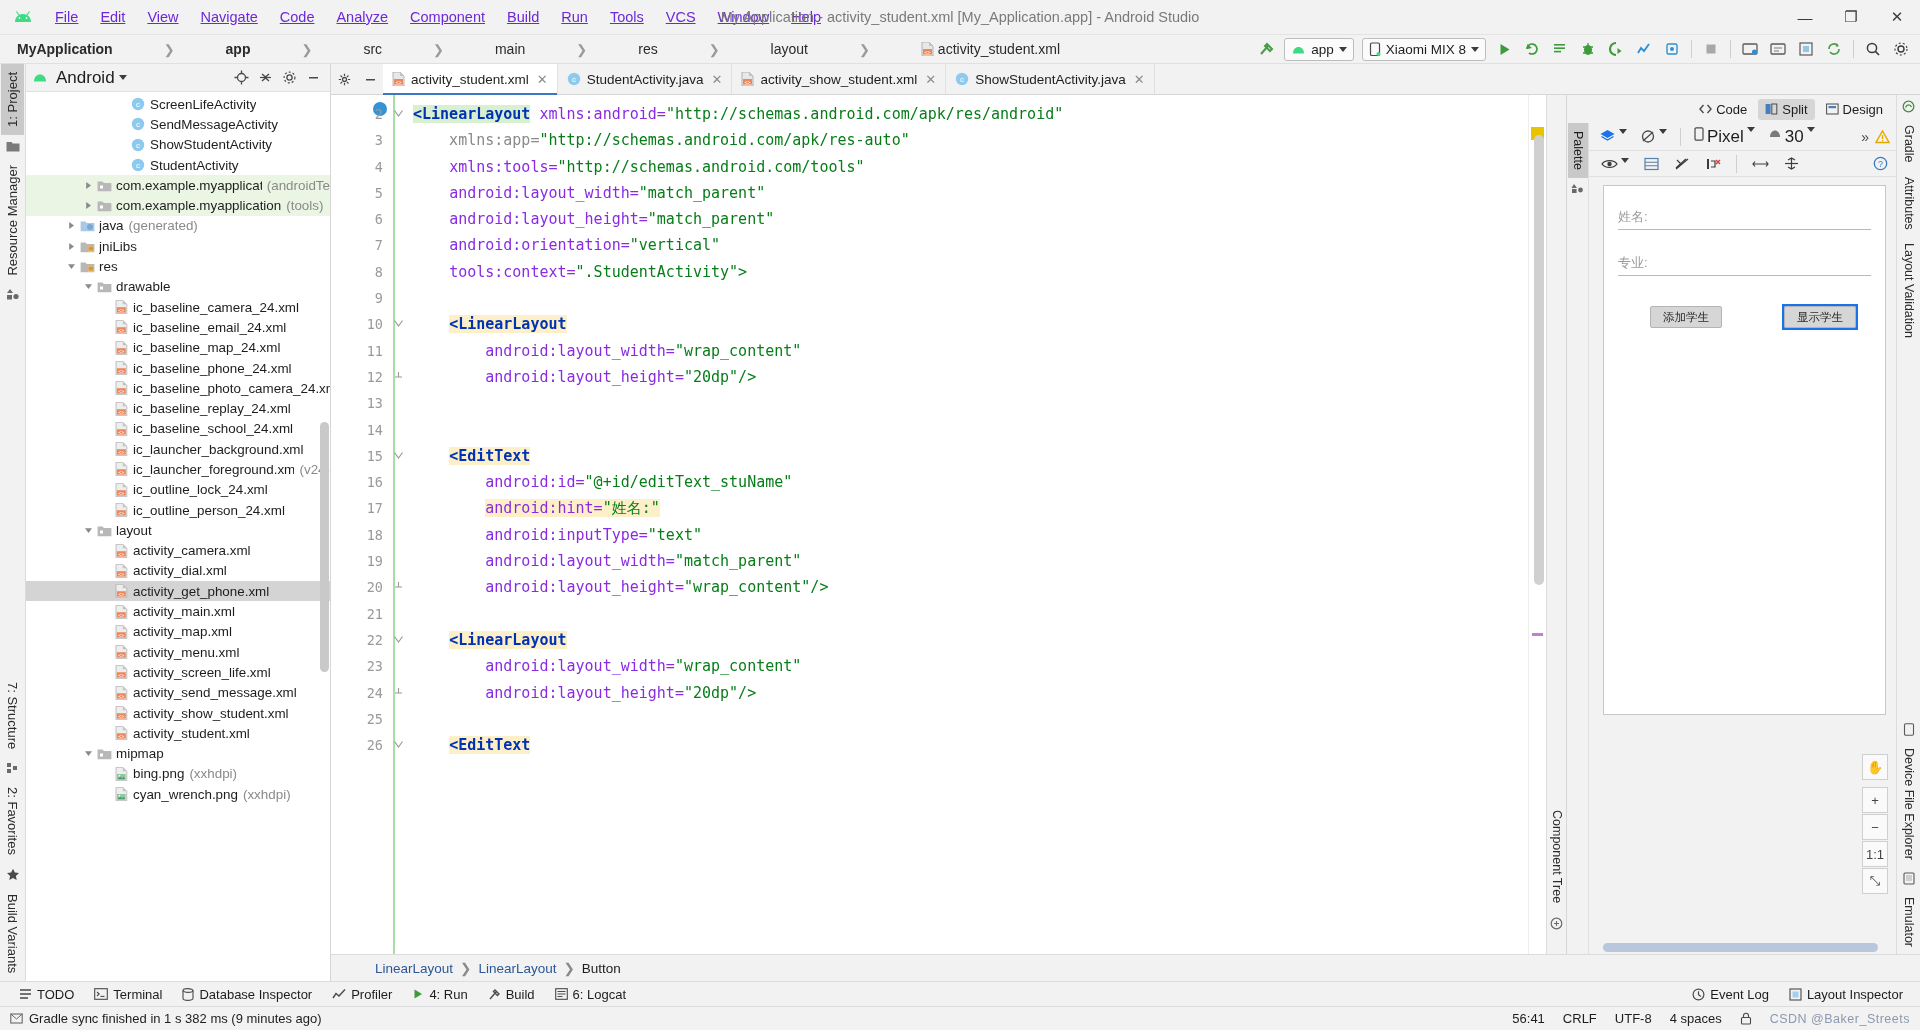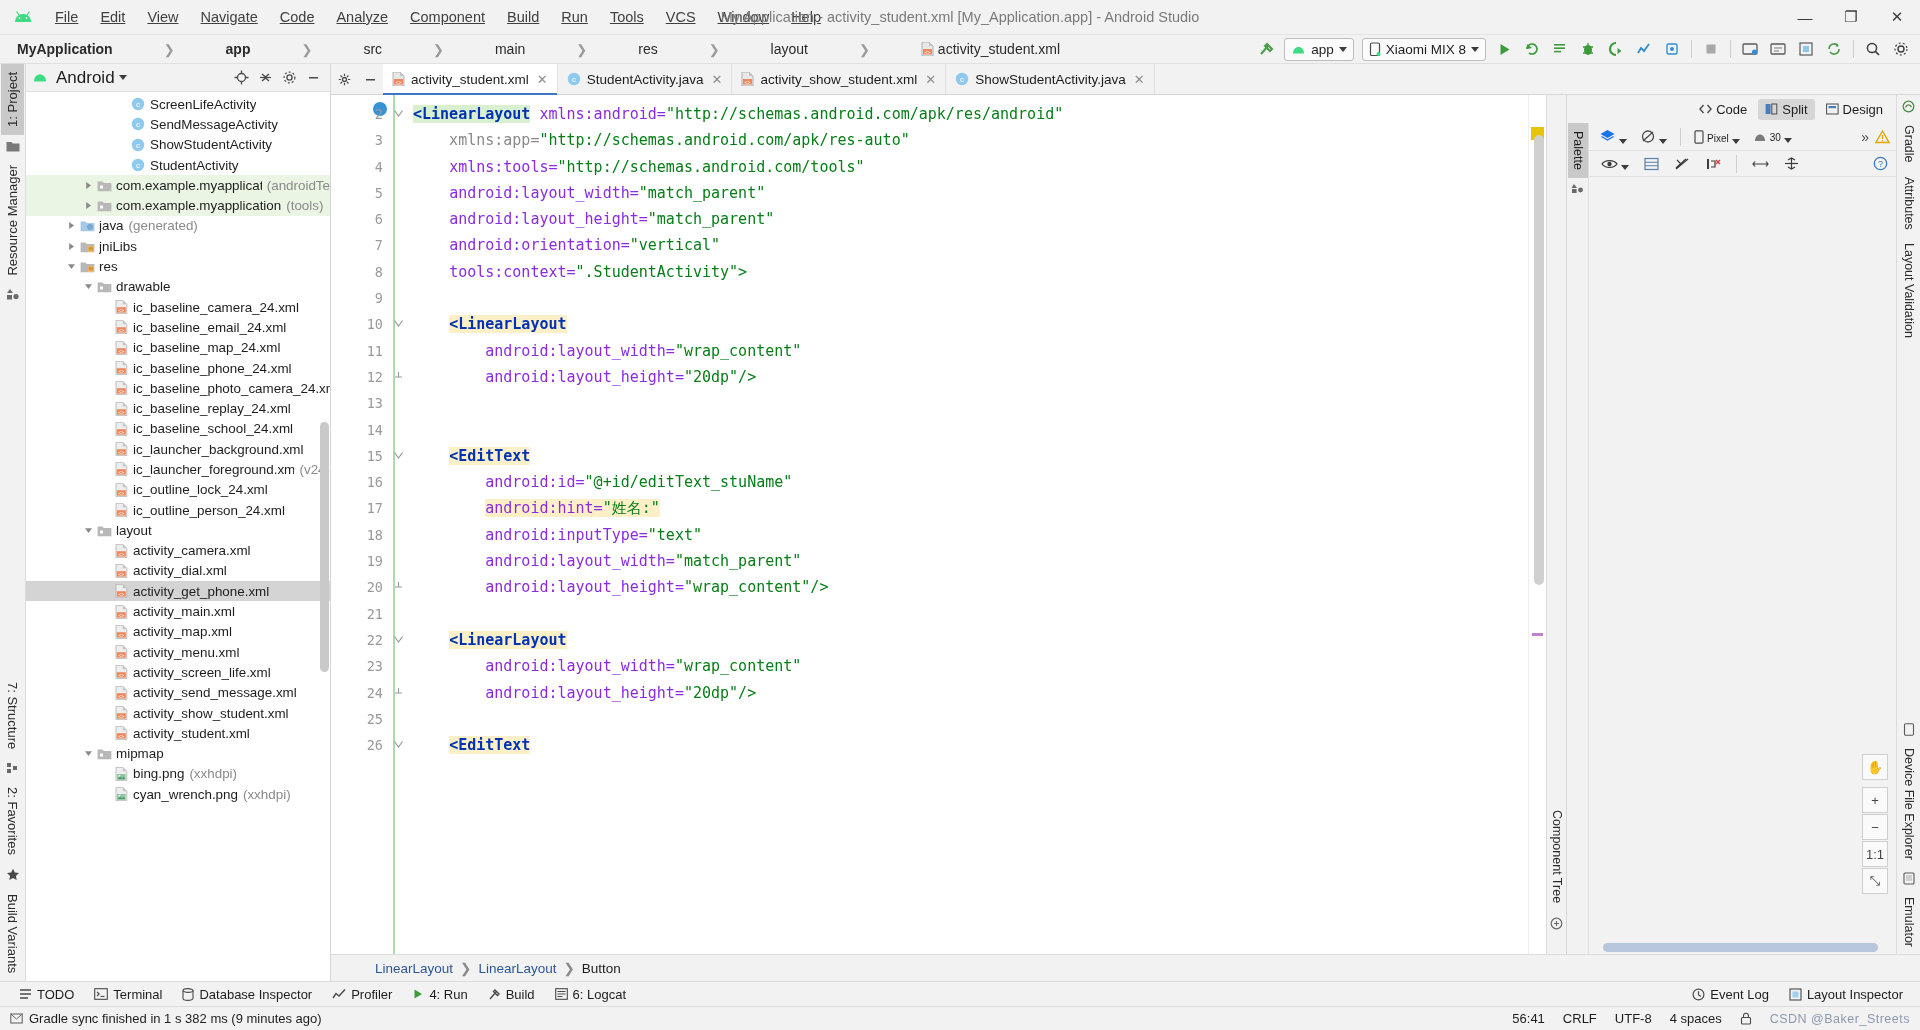--- a/index.html
+++ b/index.html
@@ -15,21 +15,21 @@
 
   
   .titlebar {
     height: 35px; display: flex; align-items: center;
     background: #f2f2f2; border-bottom: 1px solid #e3e3e3;
     position: relative;
   }
   .andro-logo { width: 26px; height:35px; display:flex; align-items:center; justify-content:center; margin-left:10px;}
   .menubar { display: flex; align-items: center; gap: 0px; margin-left: 8px; }
   .menubar .mi {
-    padding: 4px 11px; font-size: 14.5px; color: #404040; cursor: default; white-space: nowrap;
+    padding: 4px 11px; font-size: 14.5px; color: #6d28d9; cursor: default; white-space: nowrap;
   }
   .mi u { text-decoration: underline; }
   .wintitle {
     position: absolute; left: 0; right: 0; text-align: center;
     font-size: 14.5px; color: #7a7a7a; pointer-events: none;
   }
   .winbtns { margin-left: auto; display: flex; align-items: center; height:35px; z-index:2;}
   .winbtns div { width: 46px; height: 35px; display:flex; align-items:center; justify-content:center; font-size:15px; color:#3c3c3c;}
 
   
@@ -149,21 +149,21 @@
   .modebtn { display:flex; align-items:center; gap:4px; font-size:13px; padding:3px 7px; border-radius:3px;}
   .modebtn.active { background:#d6d6d6; }
   .dsgn-toolbar {
     height: 28px; display:flex; align-items:center; gap:5px; padding: 0 6px;
     background:#f2f2f2; border-bottom:1px solid #e0e0e0;
   }
   .dsgn-toolbar2 {
     height: 26px; display:flex; align-items:center; gap:7px; padding: 0 8px;
     background:#f2f2f2; border-bottom:1px solid #e0e0e0;
   }
-  .dchip { display:flex; align-items:flex-end; gap:3px; font-size:10px; padding: 2px 4px; border-radius:3px;}
+  .dchip { display:flex; align-items:flex-start; gap:3px; font-size:17px; padding: 2px 4px; border-radius:3px;}
   .canvaswrap { flex:1; background:#f2f2f2; position:relative; padding: 8px 10px 0 14px; min-height:0;}
   .phone {
     background:#ffffff; border:1px solid #c8c8c8; height: 530px; position: relative;
   }
   .fld { position:absolute; left: 14px; right: 14px; }
   .fld .hint { font-size: 13px; color: #9a9a9a; padding-bottom: 3px;}
   .fld .line { height:1px; background:#b9b9b9;}
   .pbtn {
     position:absolute; background:#d6d6d6; border:1px solid #b4b4b4; border-radius:2px;
     font-size:11.5px; color:#2b2b2b; display:flex; align-items:center; justify-content:center;
@@ -1236,20 +1236,32 @@
                 </div>
                 <div style="margin-left:auto;">
                   <svg width="15" height="15" viewBox="0 0 15 15">
                       <circle cx="7.5" cy="7.5" r="6.2" fill="none" stroke="#3a7bbf" stroke-width="1.3"></circle>
                       <text x="7.5" y="11" font-size="9" fill="#3a7bbf" text-anchor="middle" font-family="sans-serif">?</text>
                     </svg>
                 </div>
               </div>
 
               <div class="canvaswrap">
+                <div class="phone">
+                  <div class="fld" style="top:22px;">
+                    <div class="hint">姓名:</div>
+                    <div class="line"></div>
+                  </div>
+                  <div class="fld" style="top:68px;">
+                    <div class="hint">专业:</div>
+                    <div class="line"></div>
+                  </div>
+                  <div class="pbtn" style="left:46px;top:120px;width:72px;">添加学生</div>
+                  <div class="pbtn sel" style="left:180px;top:120px;width:72px;">显示学生</div>
+                </div>
                 <div class="zoomctl">
                   <div style="margin-bottom:6px;">✋</div>
                   <div>+</div>
                   <div>−</div>
                   <div>1:1</div>
                   <div>⤡</div>
                 </div>
                 <div class="hscroll"></div>
               </div>
             </div>

